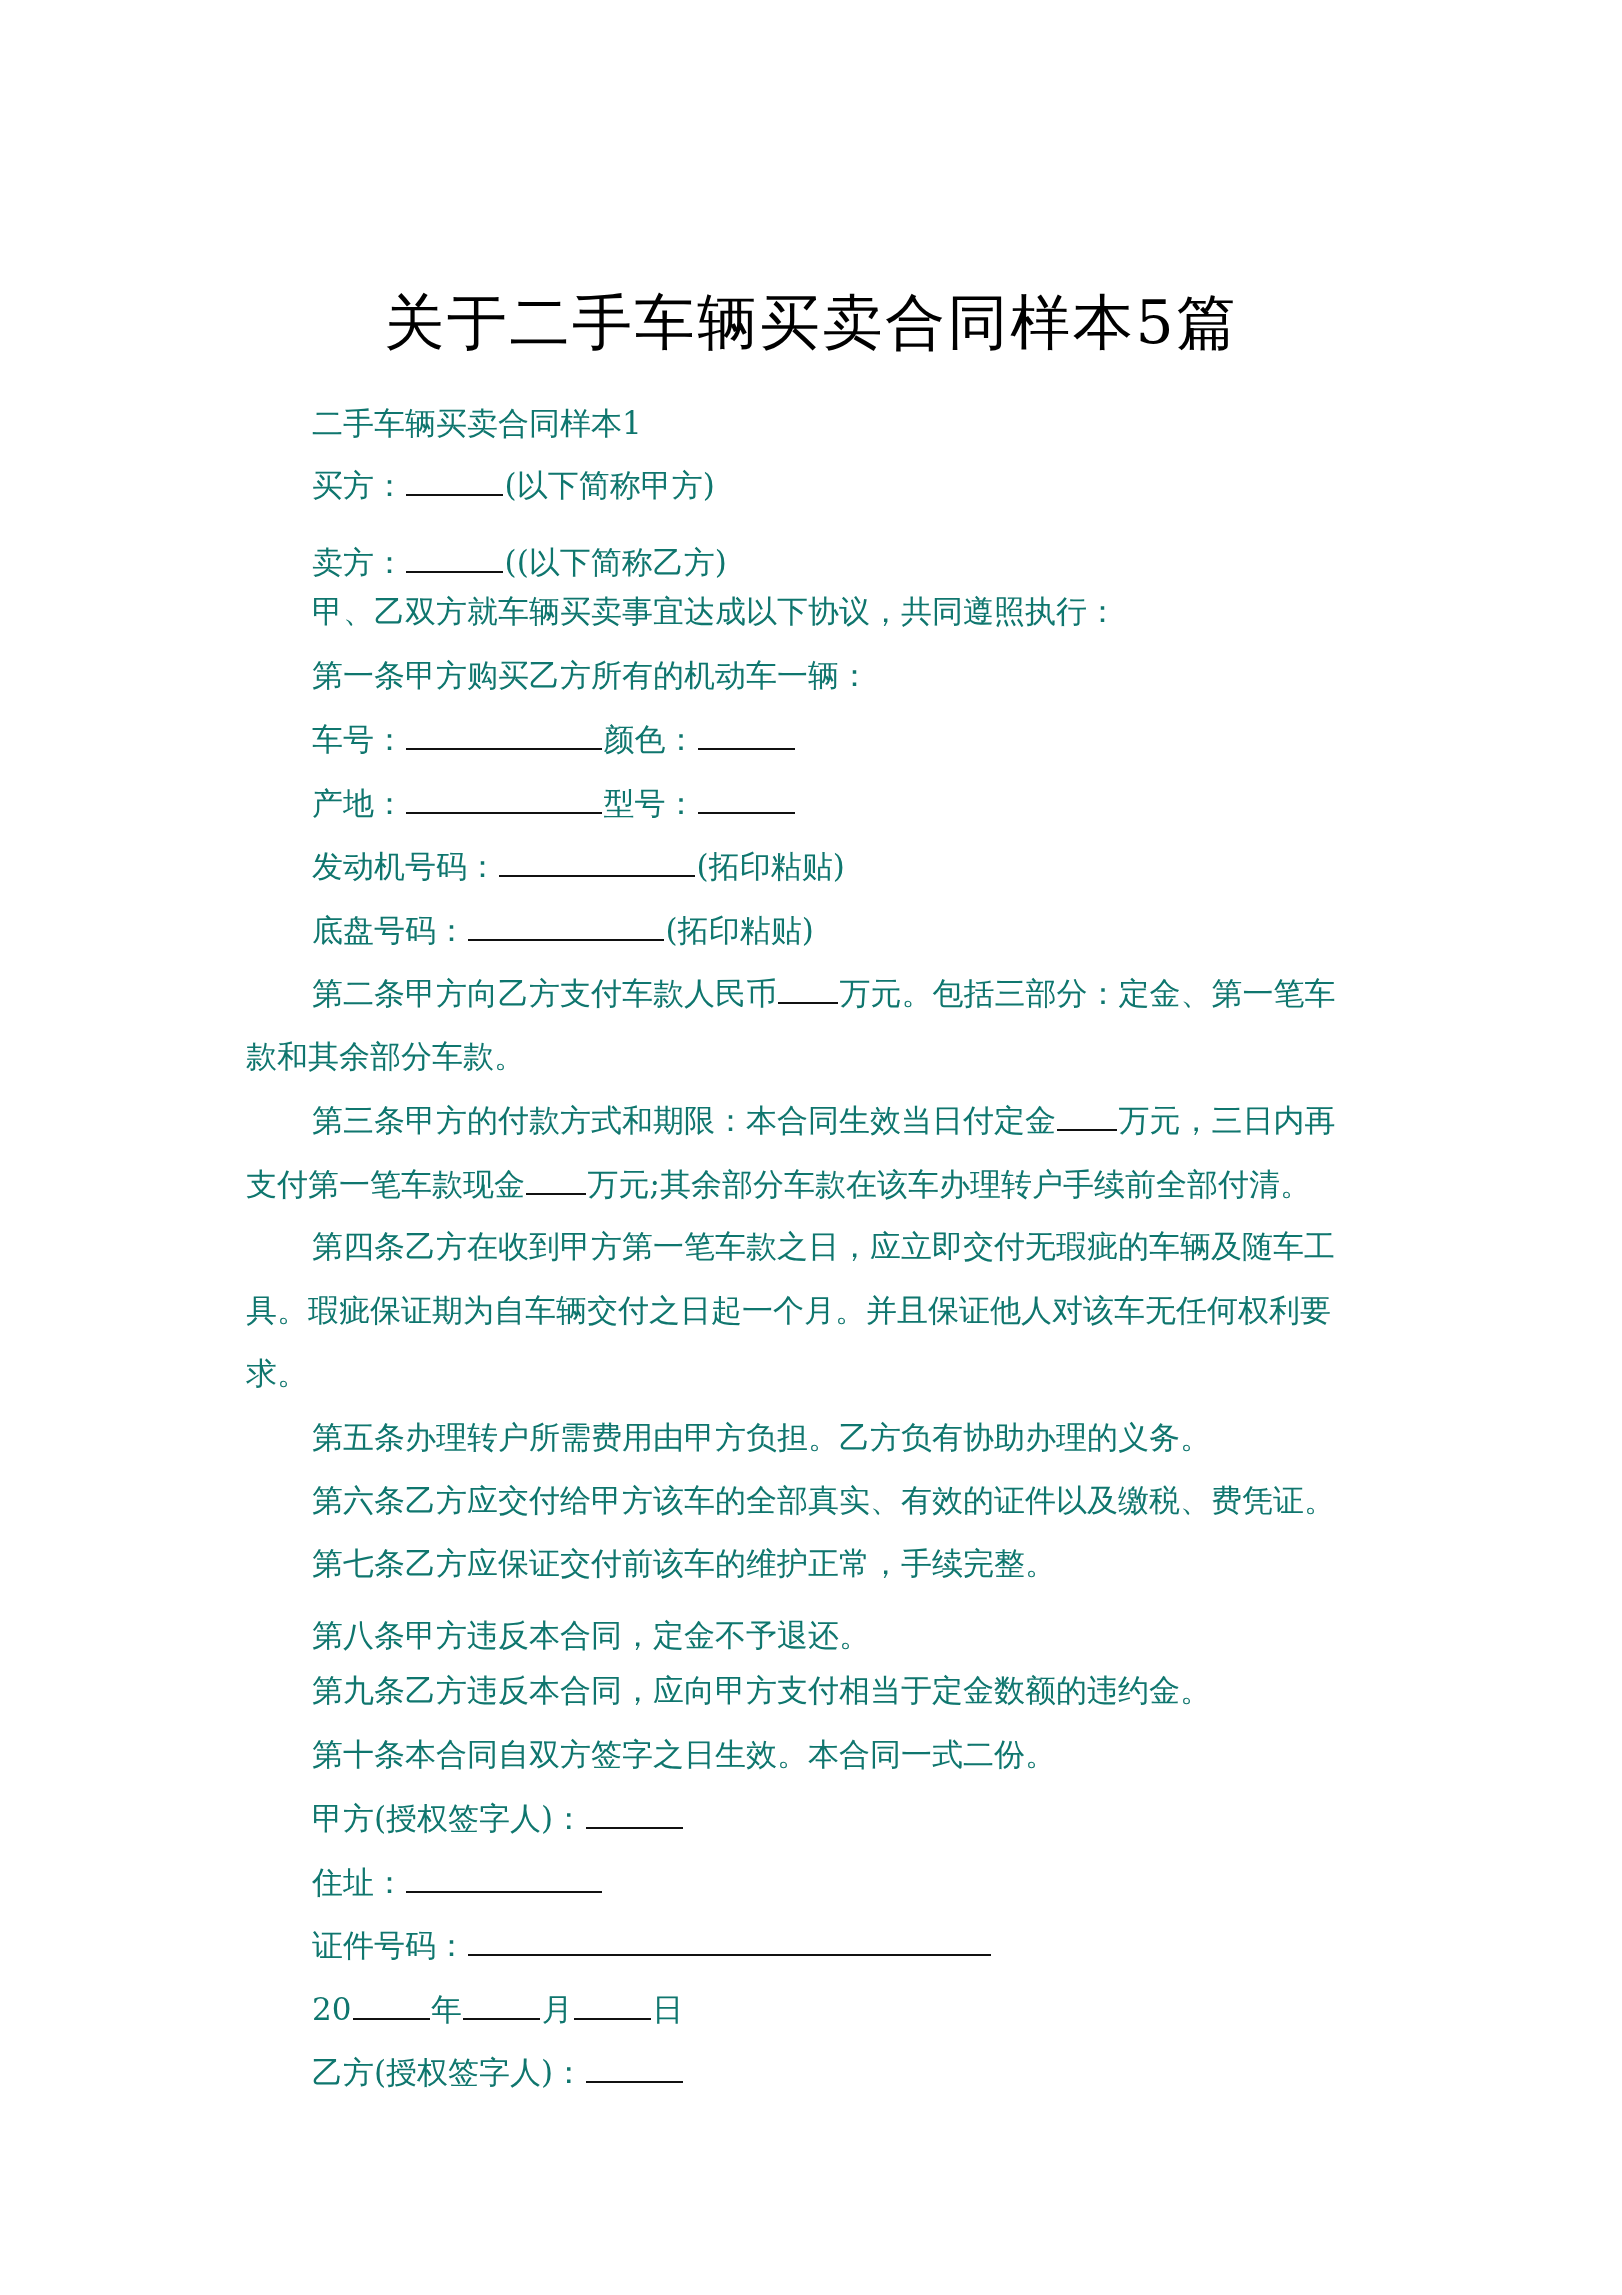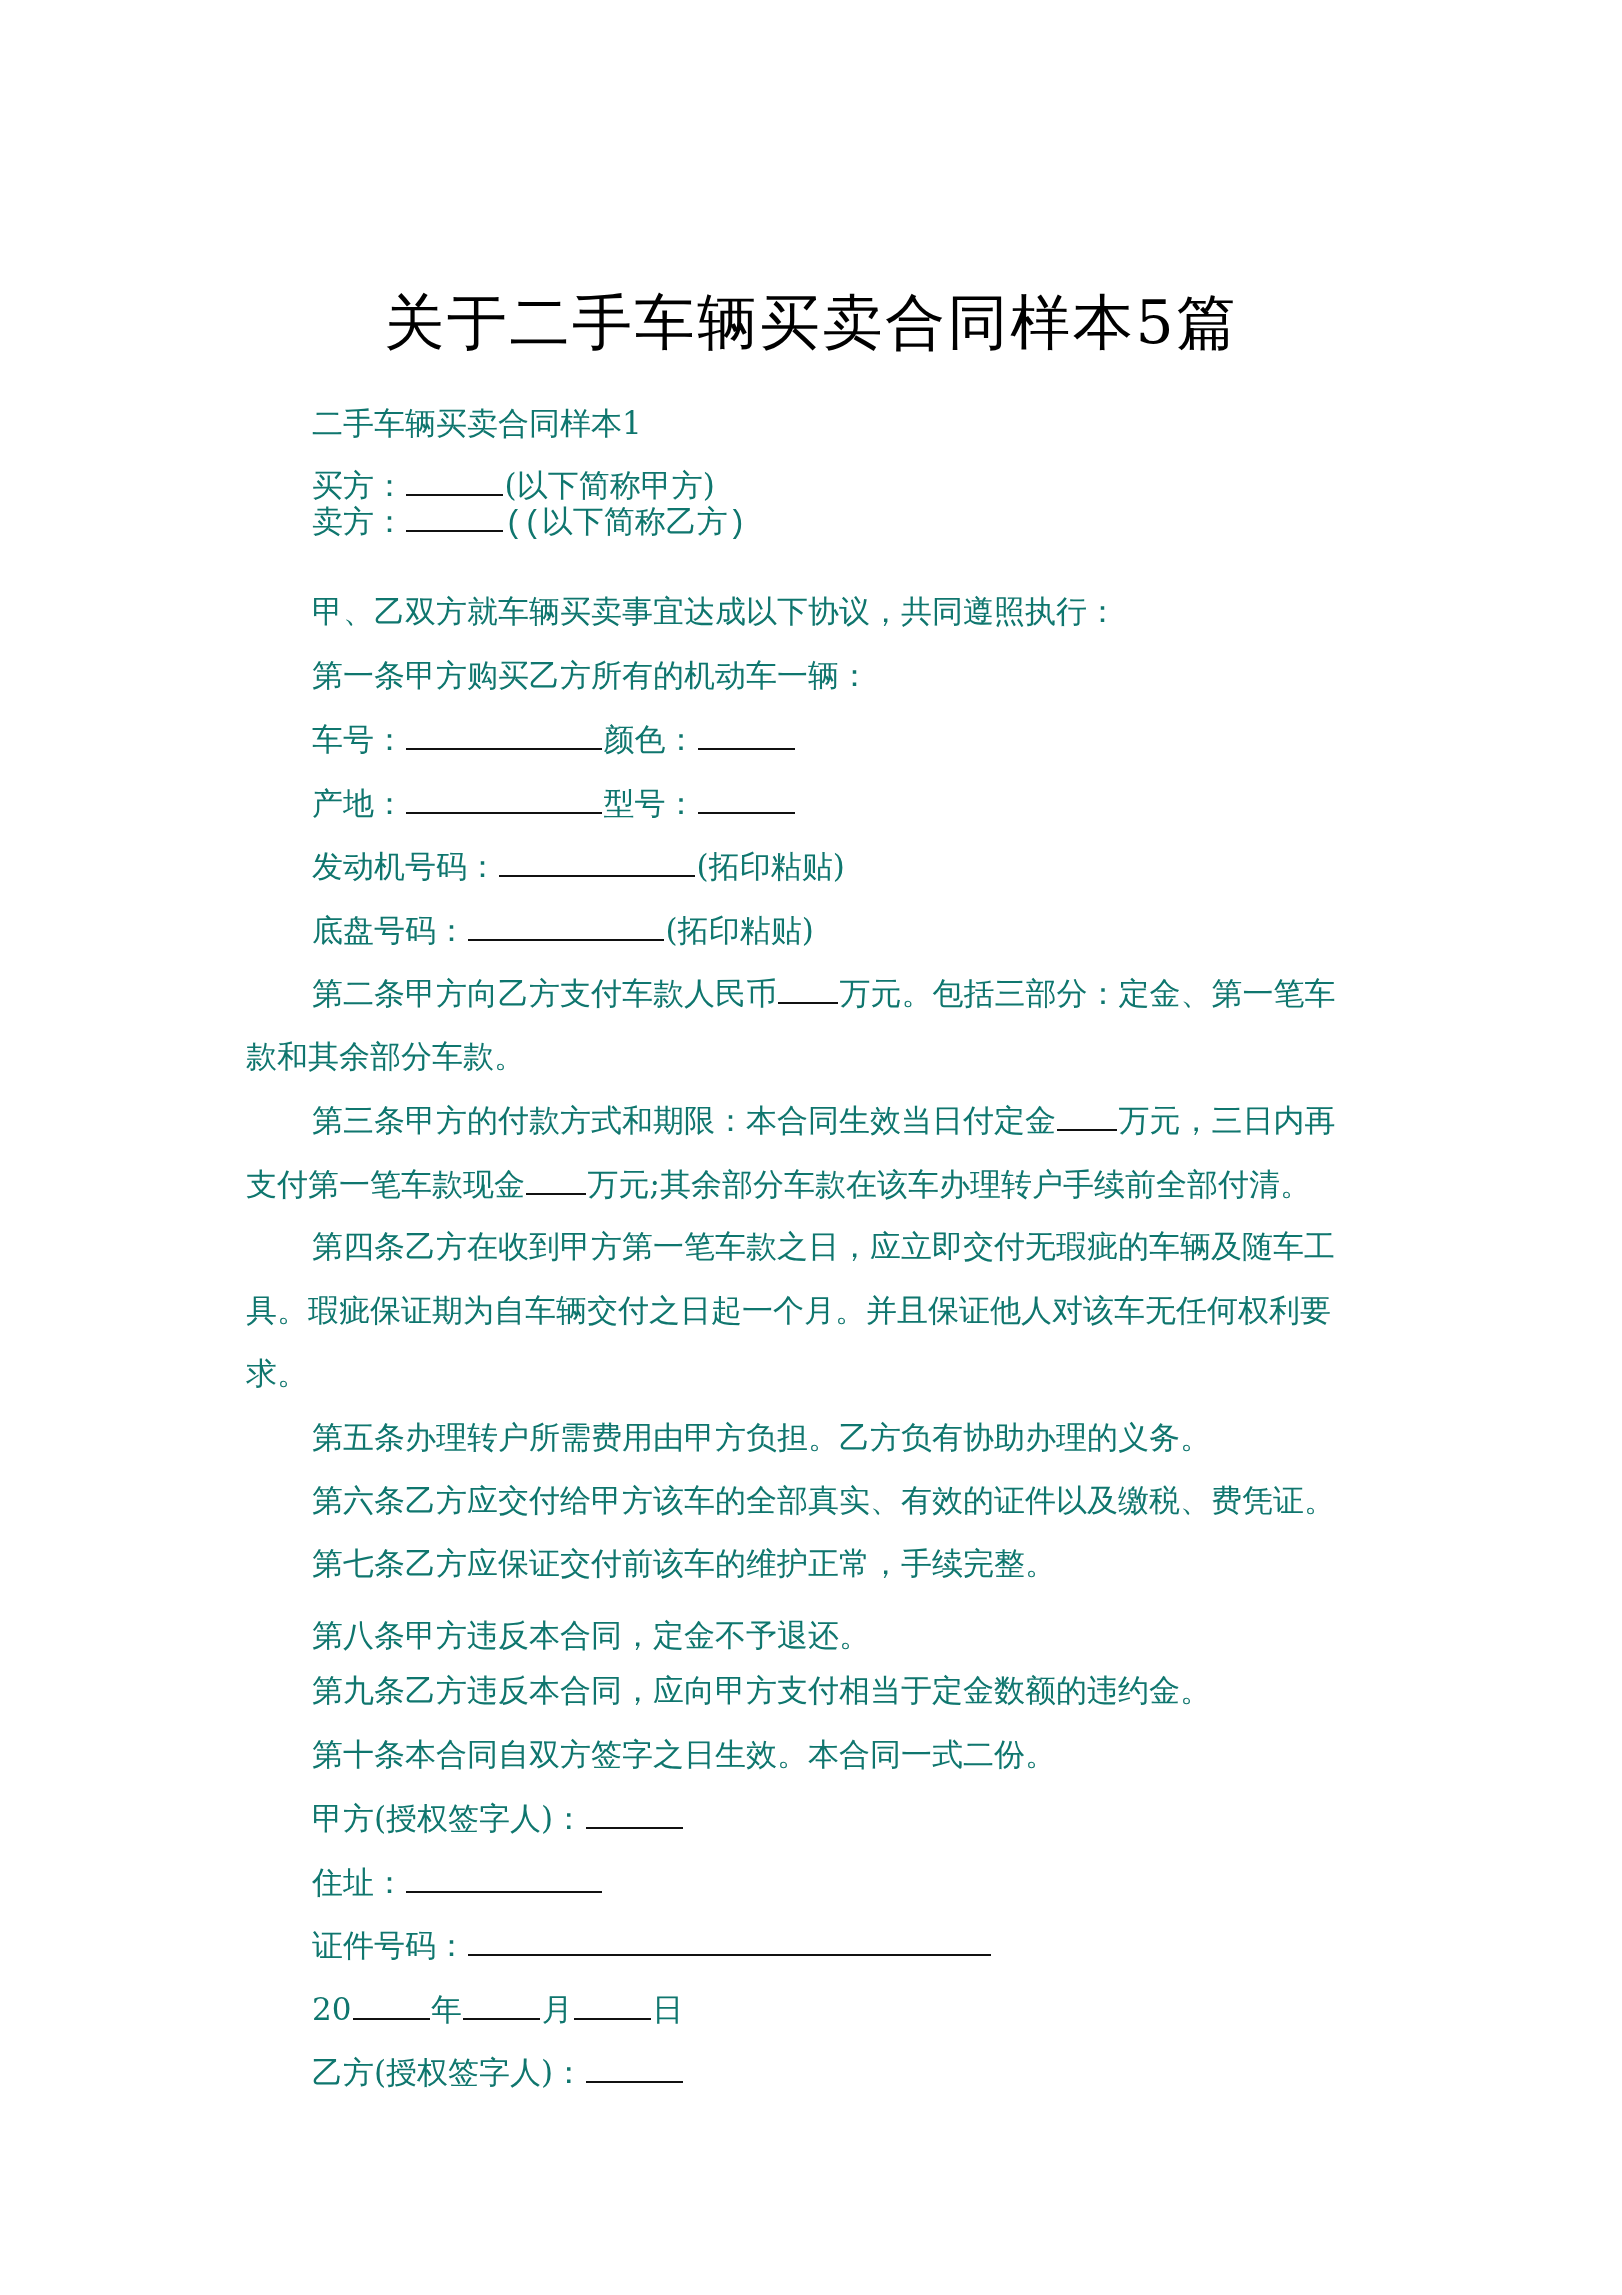--- a/index.html
+++ b/index.html
@@ -64,21 +64,21 @@
 <div class="page">
 
   <h1 class="title">关于二手车辆买卖合同样本5篇</h1>
 
   <div class="line" style="top:360px;">二手车辆买卖合同样本1</div>
 
   <div class="line" style="top:421px;">
     <span>买方：</span><span class="blank b6"></span><span>(以下简称甲方)</span>
   </div>
 
-  <div class="line" style="top:457px;font-family:Liberation Mono, monospace;">
+  <div class="line" style="top:498px;">
     <span>卖方：</span><span class="blank b6"></span><span>((以下简称乙方)</span>
   </div>
 
   <div class="line" style="top:612px;">第一条甲方购买乙方所有的机动车一辆：</div>
 
   <div class="line" style="top:548px;">甲、乙双方就车辆买卖事宜达成以下协议，共同遵照执行：</div>
 
   <div class="line" style="top:675px;">
     <span>车号：</span><span class="blank b12"></span><span>颜色：</span><span class="blank b6"></span>
   </div>

